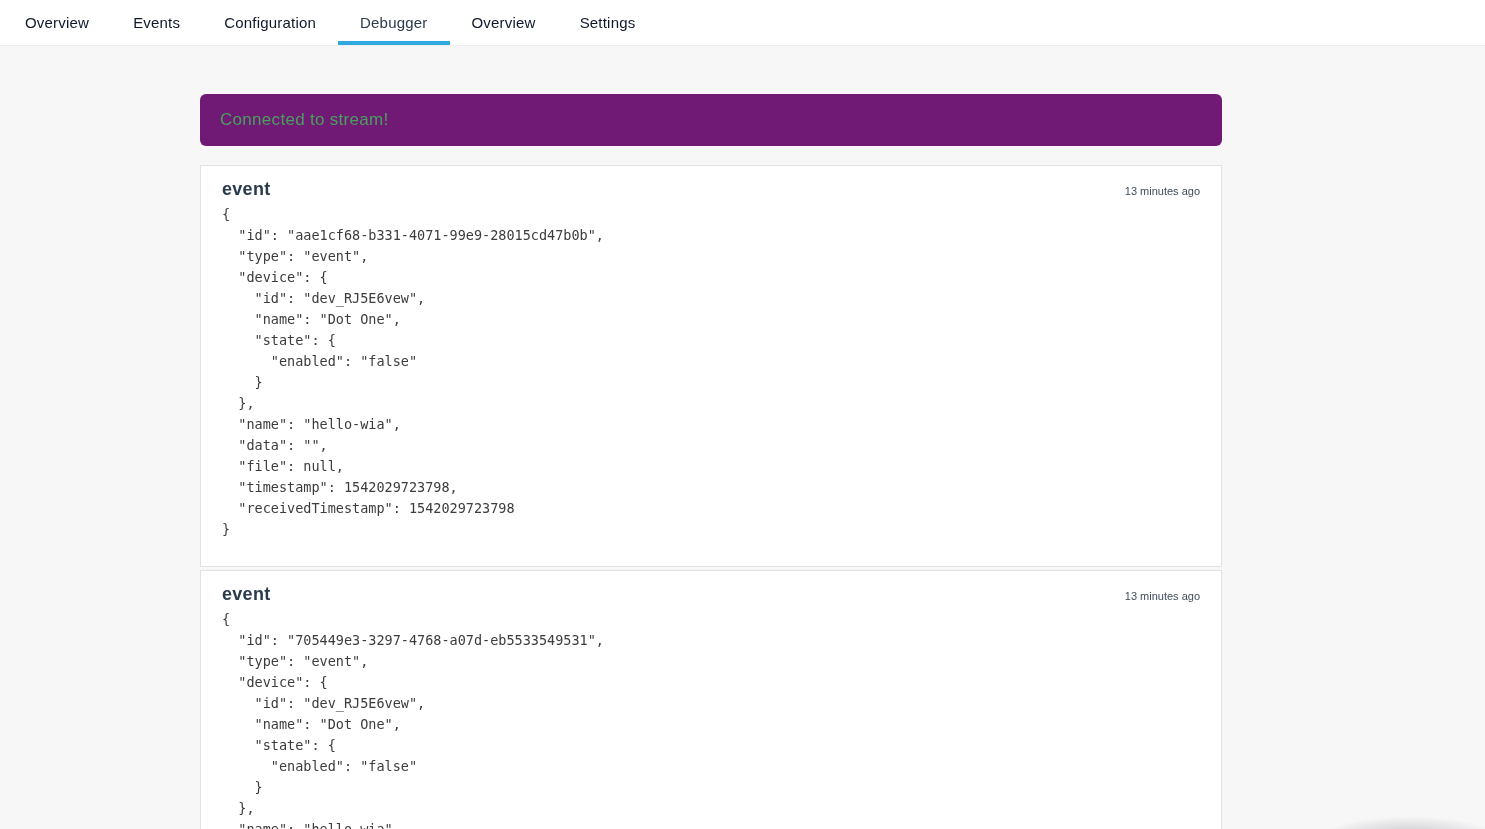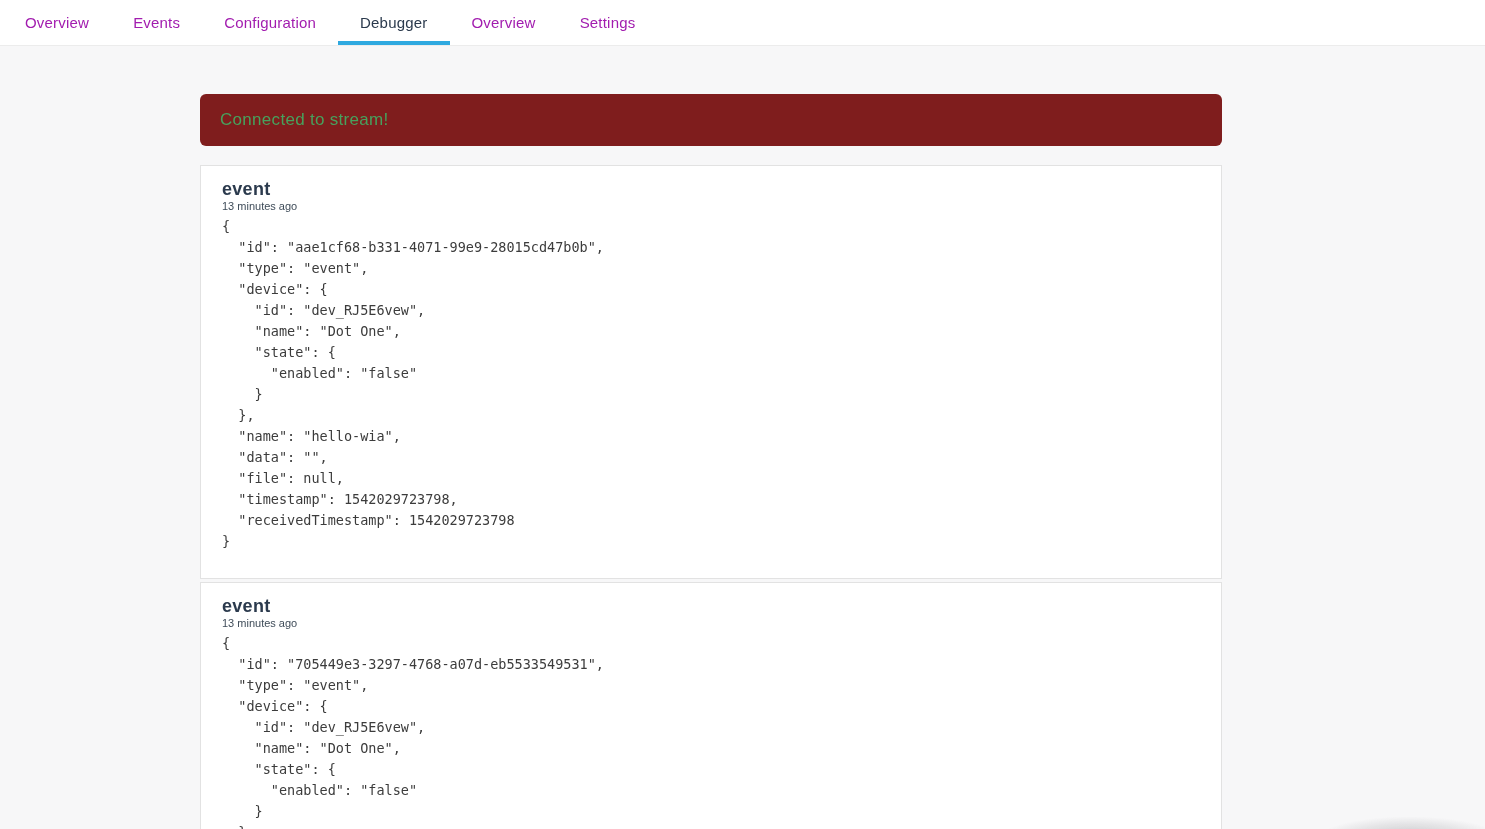--- a/index.html
+++ b/index.html
@@ -17,21 +17,21 @@
     height: 46px;
     display: flex;
     align-items: stretch;
     padding-left: 3px;
   }
   .tab {
     display: flex;
     align-items: center;
     padding: 0 22px;
     font-size: 15px;
-    color: #a21caf;
+    color: #0f172a;
     text-decoration: none;
     position: relative;
     cursor: pointer;
     letter-spacing: 0.2px;
     white-space: nowrap;
   }
   .tab.active {
     color: #2b3a4d;
     font-weight: normal;
   }
@@ -42,42 +42,41 @@
     height: 4px;
     background: #2fa9e0;
   }
   
   .container {
     margin-left: 200px;
     width: 1022px;
   }
   .banner {
     margin-top: 48px;
-    background: #7f1d1d;
+    background: #701a75;
     border-radius: 6px;
     height: 52px;
     display: flex;
     align-items: center;
     padding: 0 20px;
     color: #47a15d;
     font-size: 17px;
     letter-spacing: 0.3px;
   }
   .card {
     background: #ffffff;
     border: 1px solid #e2e2e2;
     margin-top: 19px;
     padding: 13px 21px 26px 21px;
   }
   .card + .card { margin-top: 3px; }
   .card-header {
     display: flex;
     justify-content: space-between;
     align-items: baseline;
-    flex-direction: column;
   }
   .card-title {
     margin: 0;
     font-size: 18px;
     font-weight: bold;
     color: #2b3a4d;
     letter-spacing: 0.3px;
   }
   .card-time {
     font-size: 11px;

